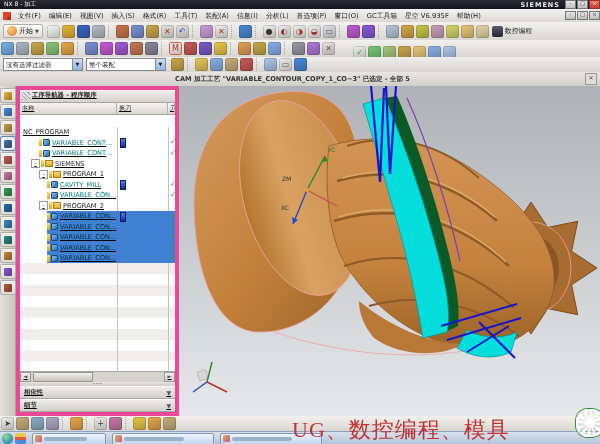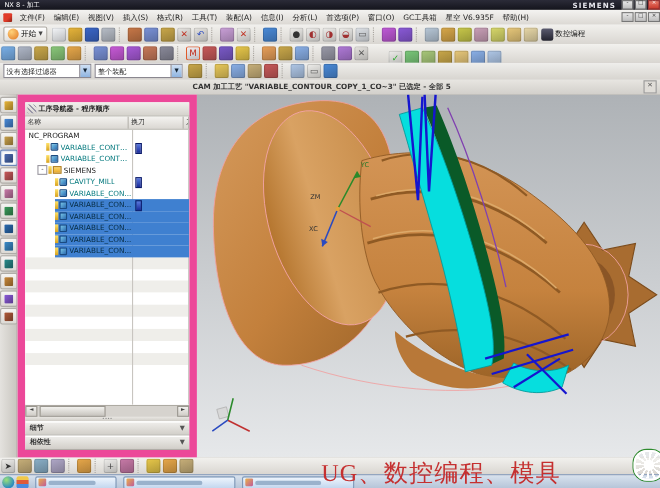--- a/index.html
+++ b/index.html
@@ -38,29 +38,29 @@
   #promptbar{top:72px;left:0;width:600px;height:14px;background:linear-gradient(#e8e6e2,#d2cfca);border-bottom:1px solid #9a978f;display:flex;align-items:center;font-size:6.6px;color:#333;}
   #promptbar .pmsg{flex:1;text-align:center;font-weight:bold;white-space:nowrap;overflow:hidden;}
   #promptbar .pclose{width:10px;height:10px;margin-right:3px;border:1px solid #999;background:#e0ddd8;font-size:6px;line-height:8px;text-align:center;color:#555;}
   
   #main{top:86px;left:0;width:600px;height:330px;background:#d6d3ce;}
   #resbar{left:0;top:0;width:16px;height:330px;background:linear-gradient(90deg,#e4e2de,#c9c6c0);border-right:1px solid #a8a5a0;display:flex;flex-direction:column;align-items:center;padding-top:2px;box-sizing:border-box;}
   .ricon{width:14px;height:13px;margin-bottom:1px;border:1px solid #b0ada8;border-radius:2px;background:linear-gradient(#f6f5f3,#dcd9d4);display:flex;align-items:center;justify-content:center;}
   .ricon .rin{width:8px;height:8px;border-radius:1px;}
   .ricon.active{background:#fdfcfa;border-color:#6a86b8;box-shadow:inset 0 0 2px #88a8d8;}
   
-  #nav{left:16px;top:0;width:163px;height:330px;background:#fff;border:7px solid #ec4899;box-sizing:border-box;display:flex;flex-direction:column;}
+  #nav{left:16px;top:0;width:163px;height:330px;background:#fff;border:4px solid #ec4899;box-sizing:border-box;display:flex;flex-direction:column;text-decoration:underline;}
   #navtitle{height:13px;background:linear-gradient(#f0efec,#d5d2cc);border-bottom:1px solid #aaa79f;display:flex;align-items:center;font-size:6.4px;font-weight:bold;color:#222;white-space:nowrap;overflow:hidden;}
   #navtitle .grip{width:8px;height:8px;margin:0 2px;background:repeating-linear-gradient(45deg,#9a97a8 0 1px,transparent 1px 3px);}
   #navhdr{height:11px;display:flex;font-size:6.2px;color:#222;background:linear-gradient(#f4f3f0,#dad7d2);border-bottom:1px solid #aaa79f;}
   #navhdr div{border-right:1px solid #b5b2ac;padding:1px 2px;box-sizing:border-box;white-space:nowrap;overflow:hidden;}
   #navhdr .c1{width:97px;}
   #navhdr .c2{width:51px;}
   #navhdr .c3{flex:1;}
-  #treebox{position:relative;height:267px;overflow:hidden;background:#fff;}
+  #treebox{position:relative;height:267px;overflow:hidden;background:#fff;margin-top:12px;}
   .colline{position:absolute;top:0;bottom:0;width:1px;background:#c8c5c0;}
   .trow{position:relative;height:10.5px;display:flex;align-items:center;font-size:6.6px;white-space:nowrap;}
   .trow .hl{position:absolute;top:0;bottom:0;right:0;background:#3f80d0;}
   .twig{width:7px;height:7px;border:1px solid #9a97a0;background:#fff;font-size:6px;line-height:5px;text-align:center;color:#333;margin-right:1px;flex:0 0 auto;position:relative;z-index:1;}
   .tmark{width:3px;height:7px;background:linear-gradient(#ffe26a,#d8a21e);margin-right:1px;flex:0 0 auto;position:relative;z-index:1;}
   .tfold{width:8px;height:7px;background:linear-gradient(#ffd86a,#e8a82a);border:1px solid #b07a14;box-sizing:border-box;margin-right:2px;flex:0 0 auto;position:relative;z-index:1;}
   .topico{width:7px;height:7px;border-radius:1px;background:linear-gradient(135deg,#7ac8e8,#2a6ab0);border:1px solid #1a4a80;box-sizing:border-box;margin-right:2px;flex:0 0 auto;position:relative;z-index:1;}
   .tlabel{position:relative;z-index:1;overflow:hidden;max-width:62px;text-overflow:ellipsis;}
   .tc-cell{position:absolute;left:100px;top:1px;width:4px;height:8px;background:linear-gradient(#5a7ae0,#1a2a9a);border:1px solid #0a1a6a;z-index:1;}
   .chk{position:absolute;left:150px;top:0;font-size:7.5px;color:#1fa51f;font-weight:bold;z-index:1;}
@@ -294,33 +294,47 @@
             <span class="chk">✓</span>
           </div>
           <div class="trow">
             <span style="width: 11px; flex: 0 0 auto;"></span>
             <span class="twig">-</span>
             <span class="tmark"></span>
             <span class="tfold"></span>
             <span class="tlabel" style="color: rgb(26, 26, 26);">SIEMENS</span>
           </div>
           <div class="trow">
+            <span style="width: 19px; flex: 0 0 auto;"></span>
+            <span class="twig">-</span>
+            <span class="tmark"></span>
+            <span class="tfold"></span>
+            <span class="tlabel" style="color: rgb(26, 26, 26);">PROGRAM_1</span>
+          </div>
+          <div class="trow">
             <span style="width: 27px; flex: 0 0 auto;"></span>
             <span class="tmark"></span>
             <span class="topico"></span>
             <span class="tlabel" style="color: rgb(0, 119, 124);">CAVITY_MILL</span>
             <span class="tc-cell"></span>
             <span class="chk">✓</span>
           </div>
           <div class="trow">
             <span style="width: 27px; flex: 0 0 auto;"></span>
             <span class="tmark"></span>
             <span class="topico"></span>
             <span class="tlabel" style="color: rgb(0, 119, 124);">VARIABLE_CON...</span>
             <span class="chk">✓</span>
+          </div>
+          <div class="trow">
+            <span style="width: 19px; flex: 0 0 auto;"></span>
+            <span class="twig">-</span>
+            <span class="tmark"></span>
+            <span class="tfold"></span>
+            <span class="tlabel" style="color: rgb(26, 26, 26);">PROGRAM_2</span>
           </div>
           <div class="trow">
             <span style="width: 27px; flex: 0 0 auto;"></span>
             <div class="hl" style="left: 27px;"></div>
             <span class="tmark"></span>
             <span class="topico"></span>
             <span class="tlabel" style="color: rgb(6, 42, 63);">VARIABLE_CON...</span>
             <span class="tc-cell"></span>
             <span class="chk">✓</span>
           </div>
@@ -369,25 +383,25 @@
         </div>
     </div>
     <div id="hscroll">
       <div class="arr">◄</div>
       <div class="thumb"></div>
       <div style="flex:1"></div>
       <div class="arr">►</div>
     </div>
     <div id="splitter">••••</div>
     <div class="navsec">
+      <span>相依性</span>
+        <span class="chev">▼</span>
+    </div>
+    <div class="navsec">
       <span>细节</span>
-        <span class="chev">▼</span>
-    </div>
-    <div class="navsec">
-      <span>相依性</span>
         <span class="chev">▼</span>
     </div>
   </div>
 
   <div id="viewport" class="abs">
     <svg width="421" height="330" viewBox="0 0 421 330" xmlns="http://www.w3.org/2000/svg">
       <defs>
         <linearGradient id="bgGrad" x1="0" y1="0" x2="0" y2="1">
           <stop offset="0" stop-color="#aeb2b6"></stop>
             <stop offset="1" stop-color="#e6e8ea"></stop>

